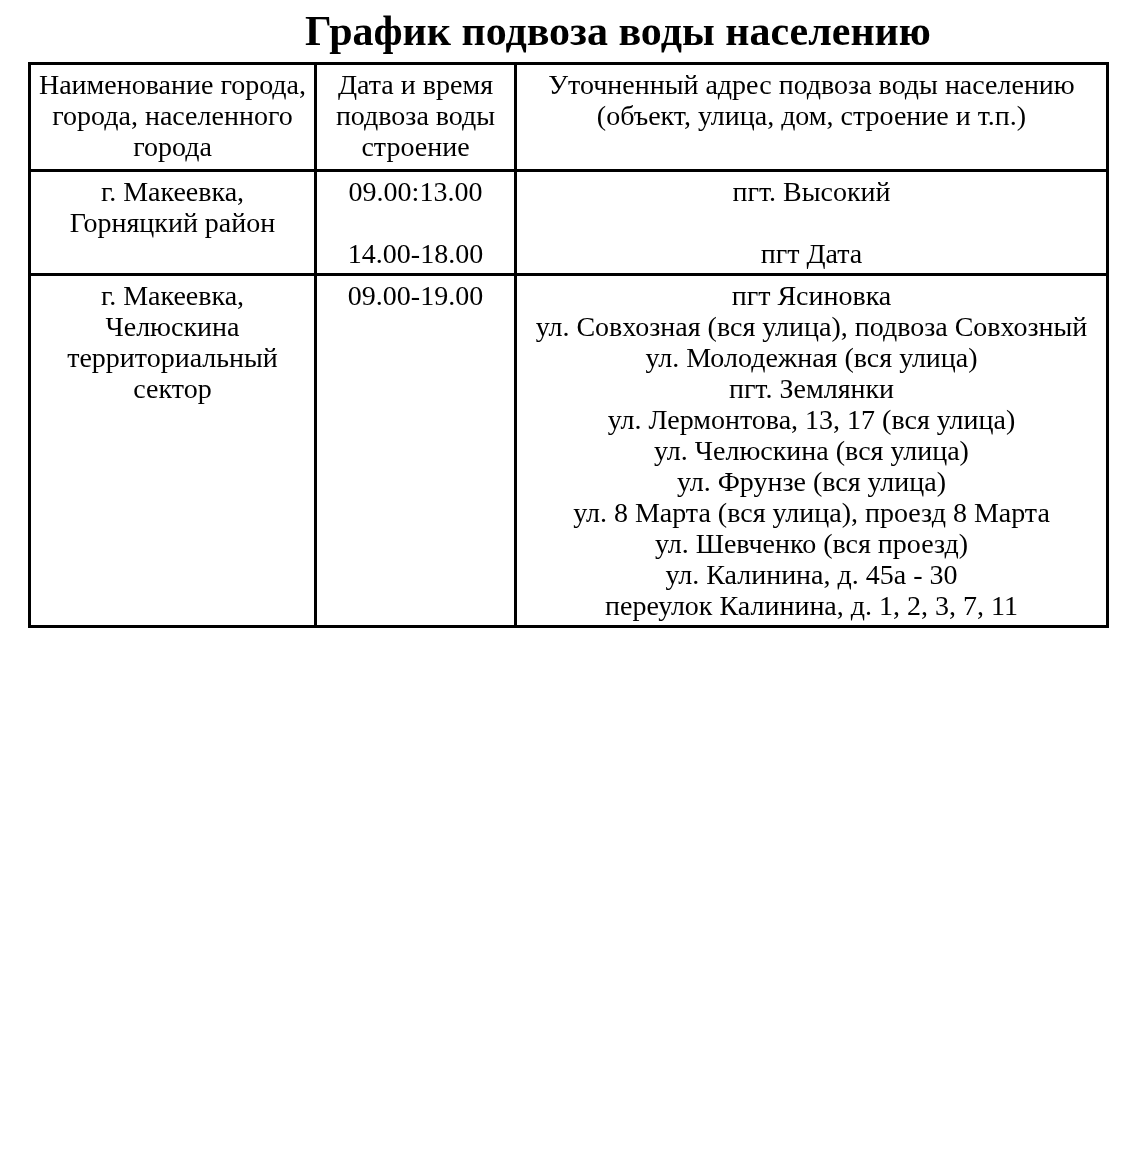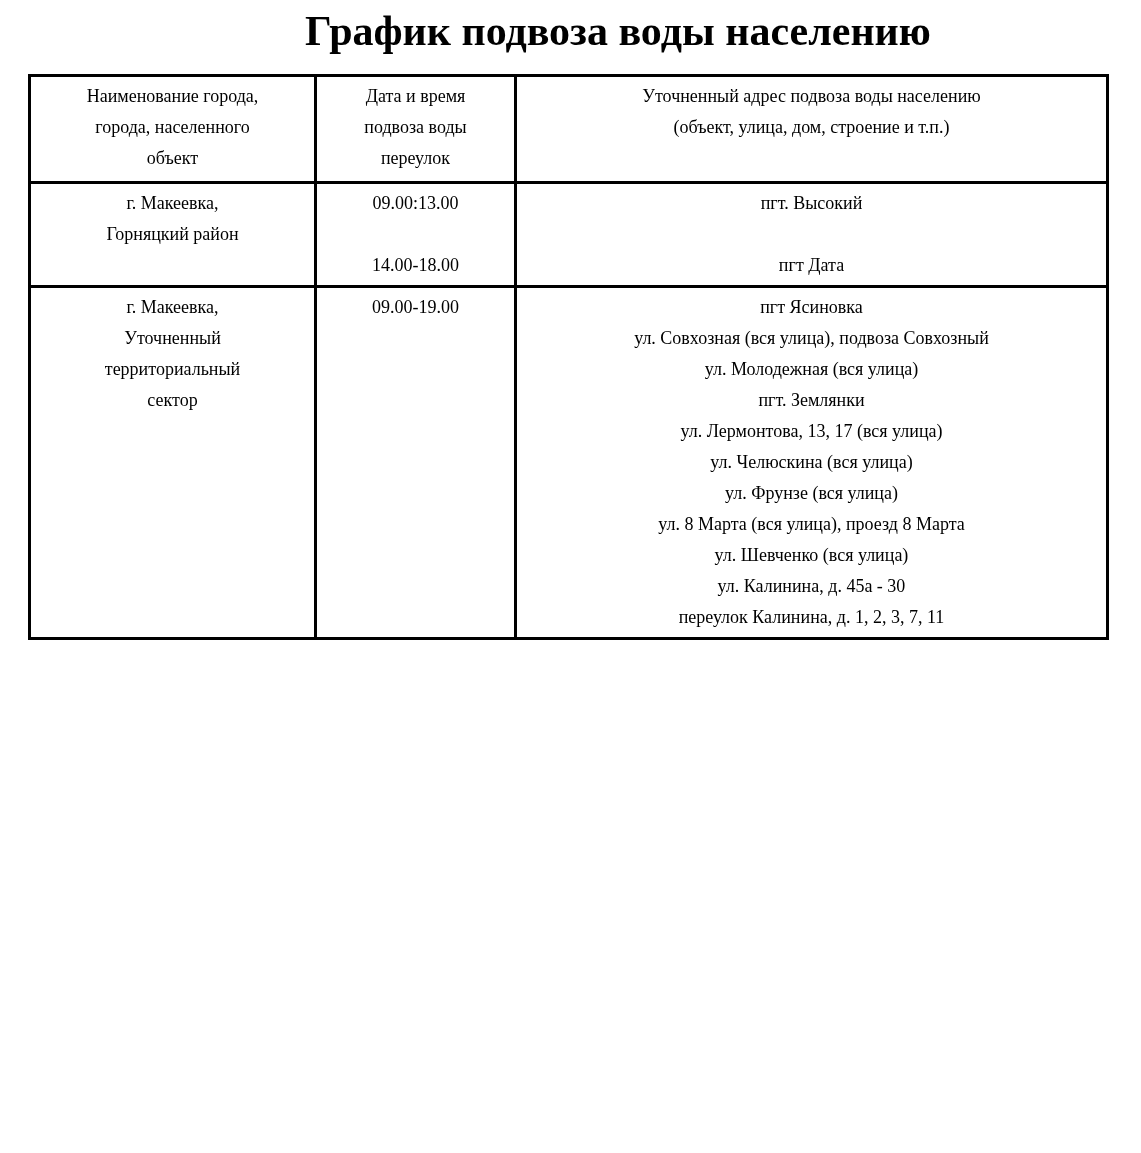--- a/index.html
+++ b/index.html
@@ -14,42 +14,42 @@
     color: #000000;
     overflow: hidden;
   }
   .page {
     width: 1141px;
     height: 1153px;
     background: #ffffff;
     box-sizing: border-box;
   }
   .title {
-    margin: 6px 0 18px 0;
+    margin: 6px 0 6px 0;
     padding-left: 95px;
     text-align: center;
     font-weight: bold;
     font-size: 42px;
     line-height: 50px;
     letter-spacing: 0px;
   }
   .title-line { display: block; }
 
   table.schedule-table {
     border-collapse: collapse;
     table-layout: fixed;
     margin-left: 28px;
     width: 1078px;
   }
   table.schedule-table th,
   table.schedule-table td {
     border: 3px solid #000000;
     vertical-align: top;
     text-align: center;
-    font-size: 18px;
+    font-size: 28px;
     line-height: 31px;
     font-weight: normal;
     padding: 4px 6px;
     overflow: hidden;
   }
   tr.header-row th { height: 96px; }
   tr.body-row-1 td { height: 86px; }
   tr.body-row-2 td { height: 340px; }
 
   .text-line { display: block; min-height: 31px; }
@@ -67,26 +67,26 @@
     <colgroup>
       <col style="width:286px">
       <col style="width:200px">
       <col style="width:592px">
     </colgroup>
     <thead>
       <tr class="header-row">
         <th>
             <div class="text-line">Наименование города,</div>
             <div class="text-line">города, населенного</div>
-            <div class="text-line">объект</div>
+            <div class="text-line">города</div>
           </th>
         <th>
             <div class="text-line">Дата и время</div>
             <div class="text-line">подвоза воды</div>
-            <div class="text-line">переулок</div>
+            <div class="text-line">строение</div>
           </th>
         <th>
             <div class="text-line">Уточненный адрес подвоза воды населению</div>
             <div class="text-line">(объект, улица, дом, строение и т.п.)</div>
           </th>
       </tr>
     </thead>
     <tbody>
       <tr class="body-row-1">
         <td>
@@ -100,37 +100,37 @@
           </td>
         <td>
             <div class="text-line">пгт. Высокий</div>
             <div class="text-line">&nbsp;</div>
             <div class="text-line">пгт Дата</div>
           </td>
       </tr>
       <tr class="body-row-2">
         <td>
             <div class="text-line">г. Макеевка,</div>
-            <div class="text-line">Уточненный</div>
+            <div class="text-line">Челюскина</div>
             <div class="text-line">территориальный</div>
             <div class="text-line">сектор</div>
           </td>
         <td>
             <div class="text-line">09.00-19.00</div>
           </td>
         <td>
             <div class="text-line">пгт Ясиновка</div>
             <div class="text-line">ул. Совхозная (вся улица), подвоза Совхозный</div>
             <div class="text-line">ул. Молодежная (вся улица)</div>
             <div class="text-line">пгт. Землянки</div>
             <div class="text-line">ул. Лермонтова, 13, 17 (вся улица)</div>
             <div class="text-line">ул. Челюскина (вся улица)</div>
             <div class="text-line">ул. Фрунзе (вся улица)</div>
             <div class="text-line">ул. 8 Марта (вся улица), проезд 8 Марта</div>
-            <div class="text-line">ул. Шевченко (вся улица)</div>
+            <div class="text-line">ул. Шевченко (вся проезд)</div>
             <div class="text-line">ул. Калинина, д. 45а - 30</div>
             <div class="text-line">переулок Калинина, д. 1, 2, 3, 7, 11</div>
           </td>
       </tr>
     </tbody>
   </table>
 
 </div>
 
 </body></html>

